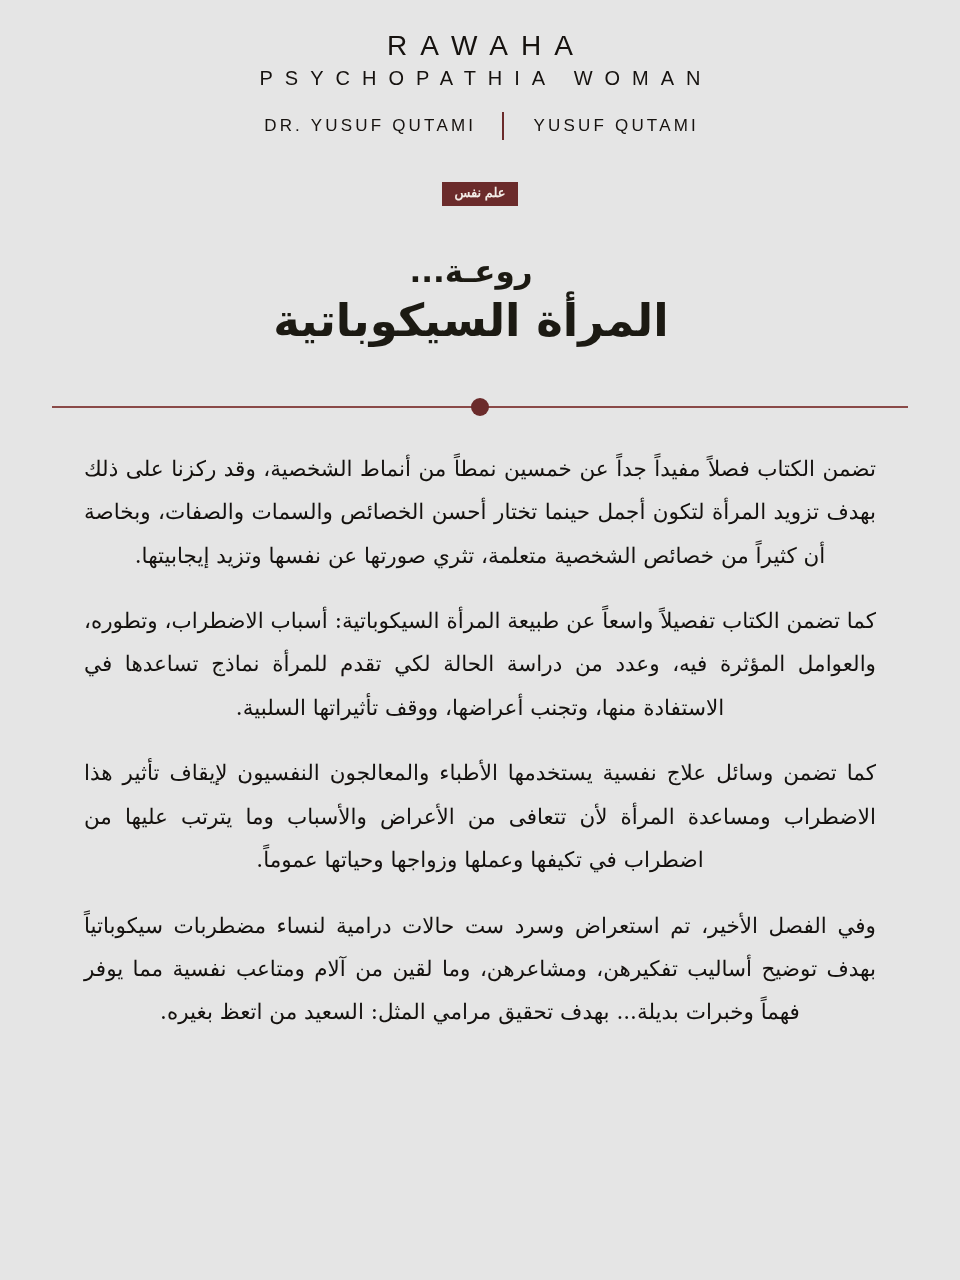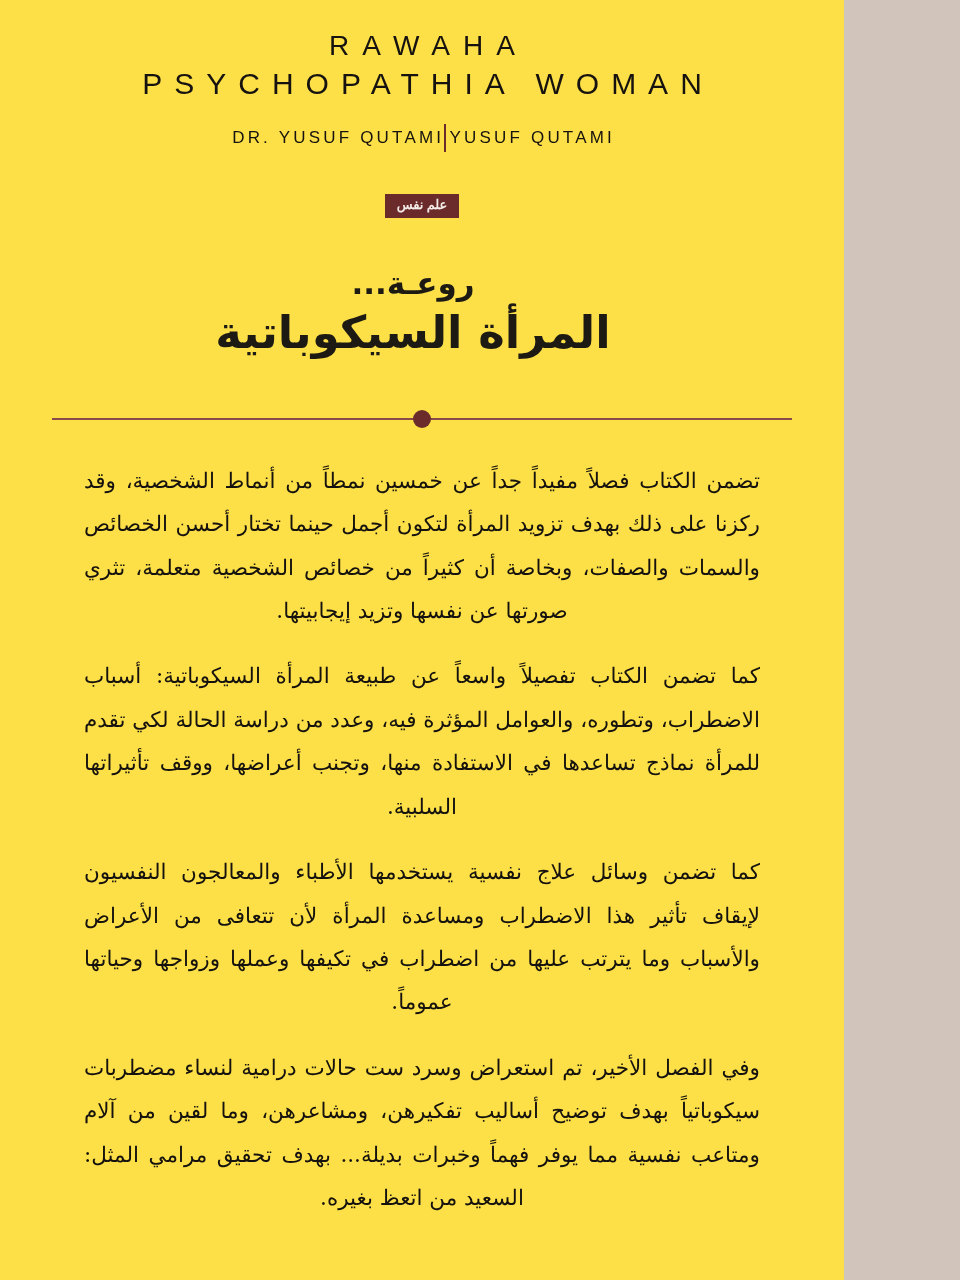--- a/index.html
+++ b/index.html
@@ -9,57 +9,58 @@
   body {
     width: 960px;
     height: 1280px;
     background: #d0c4bb;
     font-family: "Liberation Sans", sans-serif;
     overflow: hidden;
     position: relative;
   }
 
   .page {
-    width: 844px;
+    width: 960px;
     height: 1280px;
     box-sizing: border-box;
     padding: 0;
     position: relative;
-    background: #fde047;
+    background: #e5e5e5;
   }
 
   
   .masthead {
     padding-top: 30px;
     text-align: center;
   }
   .brand-line-1 {
     font-family: "Liberation Sans", sans-serif;
     font-size: 28px;
     font-weight: 400;
     letter-spacing: 13px;
     color: #16120f;
     text-indent: 13px;
     line-height: 1.15;
   }
   .brand-line-2 {
     font-family: "Liberation Sans", sans-serif;
-    font-size: 30px;
+    font-size: 20px;
     font-weight: 400;
     letter-spacing: 12px;
     color: #16120f;
     text-indent: 12px;
     line-height: 1.2;
     margin-top: 4px;
   }
   .authors {
     margin-top: 22px;
     display: flex;
     align-items: center;
     justify-content: center;
+    gap: 26px;
   }
   .author-name {
     font-family: "Liberation Sans", sans-serif;
     font-size: 17px;
     font-weight: 400;
     letter-spacing: 3.2px;
     color: #16120f;
     text-indent: 3.2px;
     white-space: nowrap;
   }
@@ -71,21 +72,21 @@
 
   
   .badge-wrap {
     margin-top: 42px;
     text-align: center;
   }
   .category-badge {
     display: inline-block;
     background: #6b2b2b;
     color: #f3ece7;
-    font-family: Liberation Serif, serif;
+    font-family: Liberation Sans, sans-serif;
     font-size: 13px;
     font-weight: bold;
     letter-spacing: 2px;
     padding: 3px 12px 5px 12px;
     direction: rtl;
     line-height: 1.2;
   }
 
   
   .title-block {

